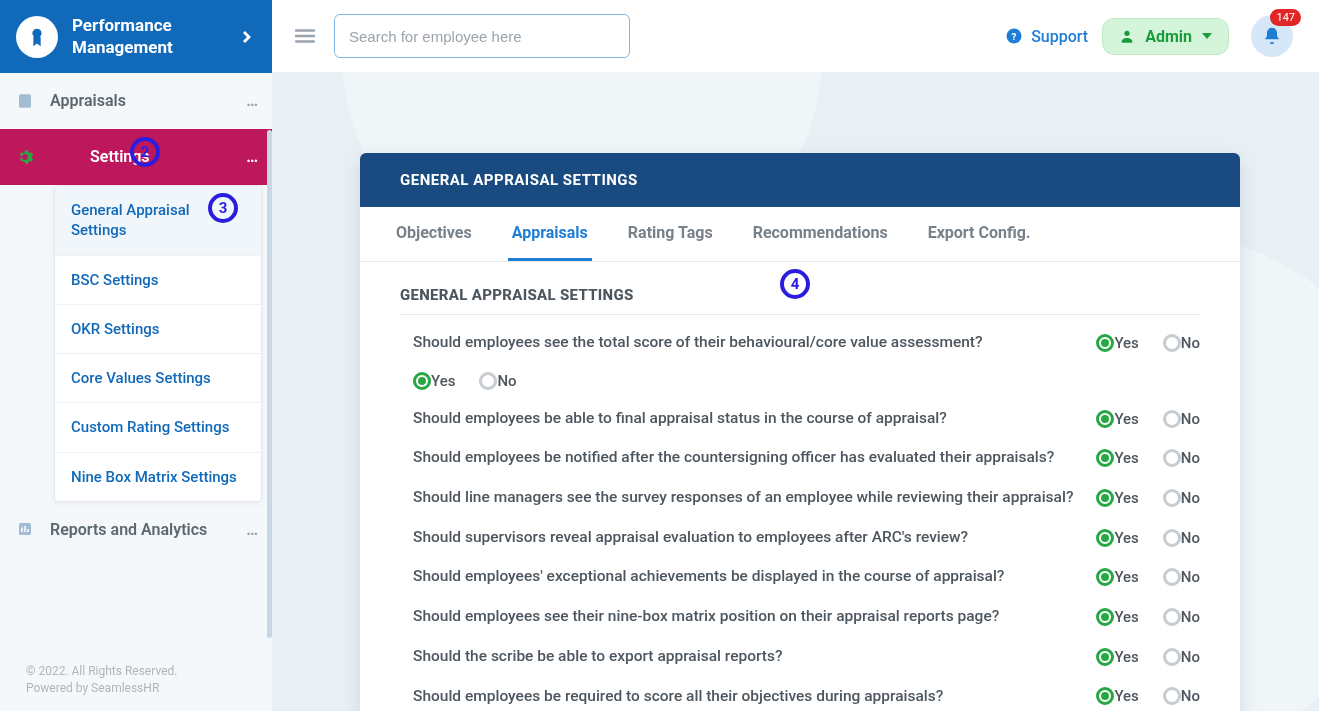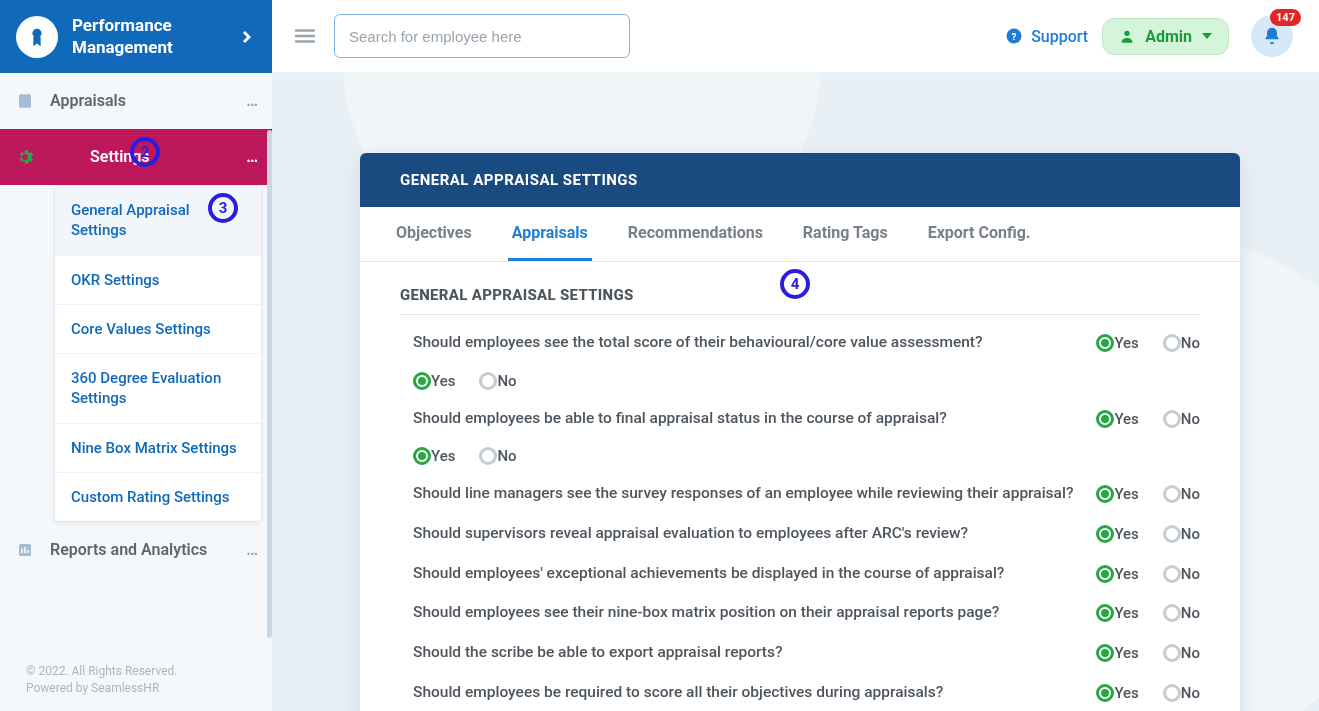--- a/index.html
+++ b/index.html
@@ -188,21 +188,21 @@
     cursor:pointer;
     margin-left: 8px;
   }
   .bell-wrap svg { width:20px;height:20px;fill:#1e7ed6; }
   .badge-count {
     position:absolute;
     top:-6px; right:-8px;
     background:#e02626;
     color:#fff;
     font-size:11px;
-    font-weight:700;
+    font-weight:400;
     padding:2px 6px;
     border-radius:9px;
   }
 
   
   .main {
     position: absolute;
     left: 272px;
     top: 73px;
     right: 0;
@@ -376,25 +376,25 @@
         <svg viewBox="0 0 24 24">
             <path d="M12 8a4 4 0 1 0 0 8 4 4 0 0 0 0-8zm9 4a7 7 0 0 1-.1 1.2l2.1 1.6-2 3.4-2.5-1a7 7 0 0 1-2 1.2l-.4 2.6h-4l-.4-2.6a7 7 0 0 1-2-1.2l-2.5 1-2-3.4 2.1-1.6A7 7 0 0 1 7 12a7 7 0 0 1 .1-1.2L5 9.2l2-3.4 2.5 1a7 7 0 0 1 2-1.2L11.9 3h4l.4 2.6a7 7 0 0 1 2 1.2l2.5-1 2 3.4-2.1 1.6c.1.4.1.8.1 1.2z"></path>
           </svg>
       </span>
       <span class="nav-label">Settings</span>
       <span class="ellipsis">…</span>
     </div>
 
     <div class="submenu">
       <div class="submenu-item selected">General Appraisal Settings</div>
+      <div class="submenu-item">BSC Settings</div>
       <div class="submenu-item">OKR Settings</div>
       <div class="submenu-item">Core Values Settings</div>
-      <div class="submenu-item">360 Degree Evaluation Settings</div>
+      <div class="submenu-item">Custom Rating Settings</div>
       <div class="submenu-item">Nine Box Matrix Settings</div>
-      <div class="submenu-item">Custom Rating Settings</div>
     </div>
 
     <div class="nav-item">
       <span class="nav-icon">
         <svg viewBox="0 0 24 24">
             <rect x="4" y="4" width="16" height="16" rx="2"></rect>
             <rect x="7" y="10" width="2" height="6" fill="#fff"></rect>
             <rect x="11" y="8" width="2" height="8" fill="#fff"></rect>
             <rect x="15" y="12" width="2" height="4" fill="#fff"></rect>
           </svg>
@@ -448,22 +448,22 @@
 
 <div class="bg-circles"></div>
 
 <div class="main">
   <div class="panel">
     <div class="panel-header">GENERAL APPRAISAL SETTINGS</div>
 
     <div class="tab-row">
       <div class="tab">Objectives</div>
       <div class="tab active">Appraisals</div>
+      <div class="tab">Rating Tags</div>
       <div class="tab">Recommendations</div>
-      <div class="tab">Rating Tags</div>
       <div class="tab">Export Config.</div>
     </div>
 
     <div class="panel-body">
       <div class="section-title">GENERAL APPRAISAL SETTINGS</div>
       <div id="settings-rows">
           <div class="setting-row">
             <div class="setting-label">Should employees see the total score of their behavioural/core value assessment?</div>
             <div class="radio-group">
               <div class="radio-opt checked">
@@ -507,20 +507,21 @@
               </div>
               <div class="radio-opt">
                 <div class="radio-circle">
                   <div class="radio-dot"></div>
                 </div>
                 <span class="radio-text">No</span>
               </div>
             </div>
           </div>
           <div class="setting-row">
+            <div class="setting-label">Should employees be notified after the countersigning officer has evaluated their appraisals?</div>
             <div class="radio-group">
               <div class="radio-opt checked">
                 <div class="radio-circle">
                   <div class="radio-dot"></div>
                 </div>
                 <span class="radio-text">Yes</span>
               </div>
               <div class="radio-opt">
                 <div class="radio-circle">
                   <div class="radio-dot"></div>

